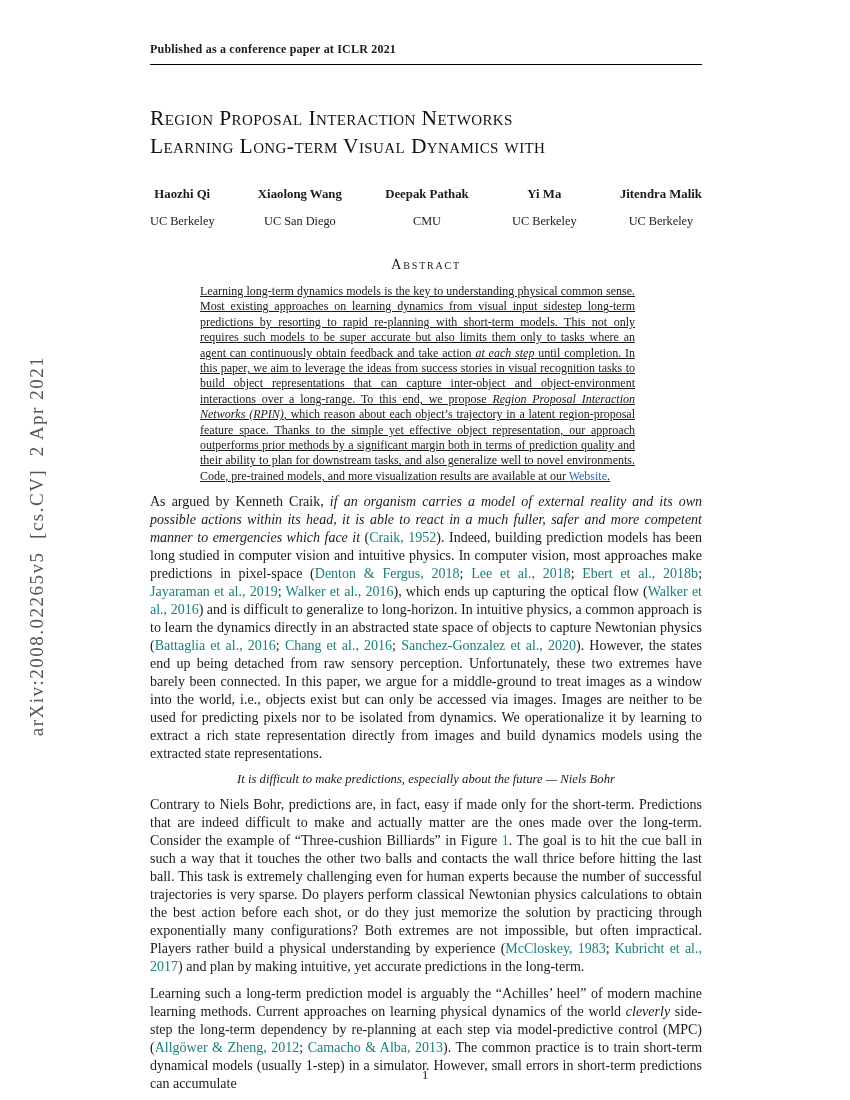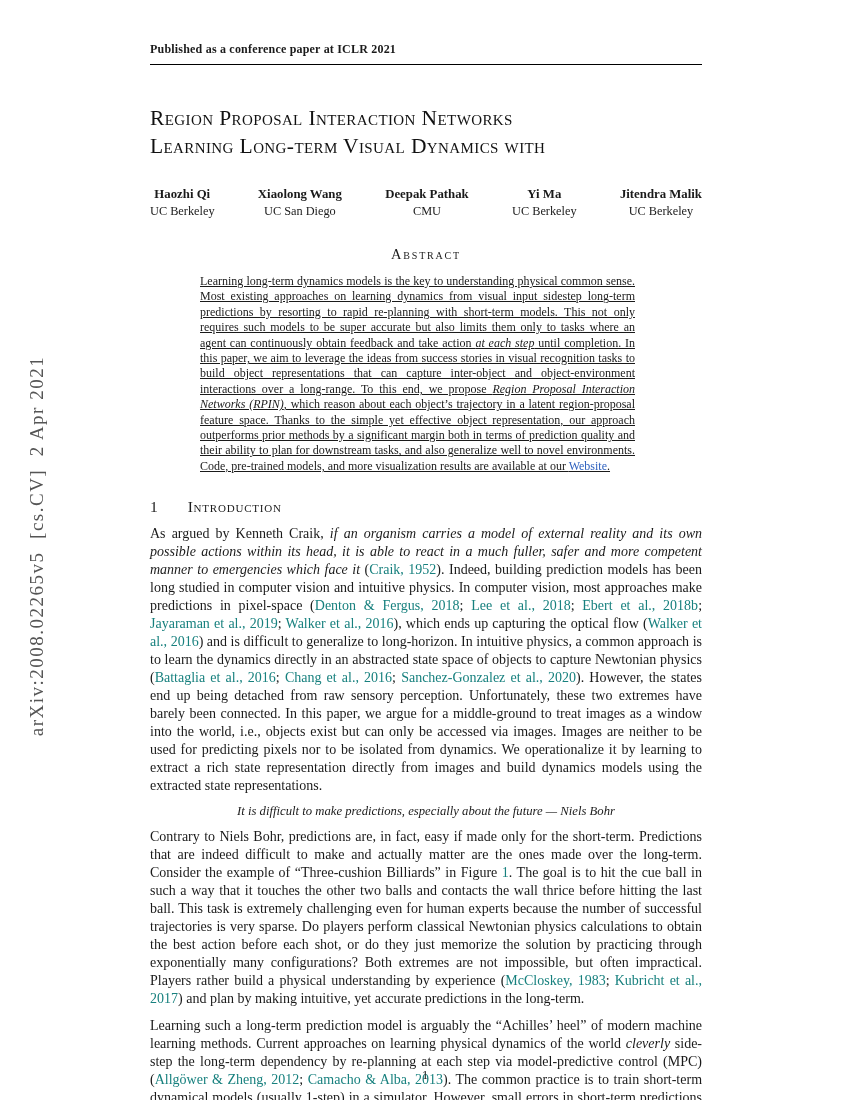--- a/index.html
+++ b/index.html
@@ -9,21 +9,21 @@
   }
   .content{position:absolute;left:150px;top:12px;width:552px;}
   .header-row{margin-top:30px;padding-bottom:7px;border-bottom:1.3px solid #000;
     font-size:12px;font-weight:bold;letter-spacing:0.2px;}
   .title{margin:40px 0 0 0;font-size:21.5px;line-height:27.5px;font-weight:normal;
     font-variant:small-caps;letter-spacing:0.4px;color:#111;}
   .title-line{display:block;}
   .authors{margin-top:27px;display:flex;justify-content:space-between;}
   .author{text-align:center;}
   .author-name{font-weight:bold;font-size:12.8px;}
-  .author-aff{font-size:12.3px;margin-top:2px;}
+  .author-aff{font-size:12.3px;margin-top:12px;}
   .abstract-heading{margin-top:27px;text-align:center;font-variant:small-caps;
     font-size:14.5px;letter-spacing:1.8px;}
   .abstract-body{margin:11px 67px 0 50px;font-size:12px;line-height:15.4px;text-align:justify;text-decoration:underline;}
   .section-heading{margin-top:24px;font-size:15.5px;}
   .sec-num{display:inline-block;}
   .sec-title{display:inline-block;margin-left:26px;font-variant:small-caps;letter-spacing:0.8px;}
   .body-para{margin:9px 0 0 0;font-size:14px;line-height:18px;text-align:justify;}
   .quote{margin-top:9px;text-align:center;font-style:italic;font-size:12.7px;}
   .seg-i{font-style:italic;}
   .seg-c{color:var(--cite,#17807e);}
@@ -68,24 +68,20 @@
     <div class="author">
       <div class="author-name">Jitendra Malik</div>
       <div class="author-aff">UC Berkeley</div>
     </div>
   </div>
 
   <div class="abstract-heading">Abstract</div>
 
   <div class="abstract-body"><span class="seg seg-t">Learning long-term dynamics models is the key to understanding physical common sense. Most existing approaches on learning dynamics from visual input sidestep long-term predictions by resorting to rapid re-planning with short-term models. This not only requires such models to be super accurate but also limits them only to tasks where an agent can continuously obtain feedback and take action </span><span class="seg seg-i">at each step</span><span class="seg seg-t"> until completion. In this paper, we aim to leverage the ideas from success stories in visual recognition tasks to build object representations that can capture inter-object and object-environment interactions over a long-range. To this end, we propose </span><span class="seg seg-i">Region Proposal Interaction Networks (RPIN)</span><span class="seg seg-t">, which reason about each object’s trajectory in a latent region-proposal feature space. Thanks to the simple yet effective object representation, our approach outperforms prior methods by a significant margin both in terms of prediction quality and their ability to plan for downstream tasks, and also generalize well to novel environments. Code, pre-trained models, and more visualization results are available at our </span><span class="seg seg-l">Website</span><span class="seg seg-t">.</span></div>
 
-  <div class="section-heading">
-    <span class="sec-num">1</span>
-    <span class="sec-title">Introduction</span>
-  </div>
 
   <p class="body-para"><span class="seg seg-t">As argued by Kenneth Craik, </span><span class="seg seg-i">if an organism carries a model of external reality and its own possible actions within its head, it is able to react in a much fuller, safer and more competent manner to emergencies which face it</span><span class="seg seg-t"> (</span><span class="seg seg-c">Craik, 1952</span><span class="seg seg-t">). Indeed, building prediction models has been long studied in computer vision and intuitive physics. In computer vision, most approaches make predictions in pixel-space (</span><span class="seg seg-c">Denton &amp; Fergus, 2018</span><span class="seg seg-t">; </span><span class="seg seg-c">Lee et al., 2018</span><span class="seg seg-t">; </span><span class="seg seg-c">Ebert et al., 2018b</span><span class="seg seg-t">; </span><span class="seg seg-c">Jayaraman et al., 2019</span><span class="seg seg-t">; </span><span class="seg seg-c">Walker et al., 2016</span><span class="seg seg-t">), which ends up capturing the optical flow (</span><span class="seg seg-c">Walker et al., 2016</span><span class="seg seg-t">) and is difficult to generalize to long-horizon. In intuitive physics, a common approach is to learn the dynamics directly in an abstracted state space of objects to capture Newtonian physics (</span><span class="seg seg-c">Battaglia et al., 2016</span><span class="seg seg-t">; </span><span class="seg seg-c">Chang et al., 2016</span><span class="seg seg-t">; </span><span class="seg seg-c">Sanchez-Gonzalez et al., 2020</span><span class="seg seg-t">). However, the states end up being detached from raw sensory perception. Unfortunately, these two extremes have barely been connected. In this paper, we argue for a middle-ground to treat images as a window into the world, i.e., objects exist but can only be accessed via images. Images are neither to be used for predicting pixels nor to be isolated from dynamics. We operationalize it by learning to extract a rich state representation directly from images and build dynamics models using the extracted state representations.</span></p>
 
   <div class="quote">It is difficult to make predictions, especially about the future — Niels Bohr</div>
 
   <p class="body-para"><span class="seg seg-t">Contrary to Niels Bohr, predictions are, in fact, easy if made only for the short-term. Predictions that are indeed difficult to make and actually matter are the ones made over the long-term. Consider the example of “Three-cushion Billiards” in Figure </span><span class="seg seg-c">1</span><span class="seg seg-t">. The goal is to hit the cue ball in such a way that it touches the other two balls and contacts the wall thrice before hitting the last ball. This task is extremely challenging even for human experts because the number of successful trajectories is very sparse. Do players perform classical Newtonian physics calculations to obtain the best action before each shot, or do they just memorize the solution by practicing through exponentially many configurations? Both extremes are not impossible, but often impractical. Players rather build a physical understanding by experience (</span><span class="seg seg-c">McCloskey, 1983</span><span class="seg seg-t">; </span><span class="seg seg-c">Kubricht et al., 2017</span><span class="seg seg-t">) and plan by making intuitive, yet accurate predictions in the long-term.</span></p>
 
   <p class="body-para"><span class="seg seg-t">Learning such a long-term prediction model is arguably the “Achilles’ heel” of modern machine learning methods. Current approaches on learning physical dynamics of the world </span><span class="seg seg-i">cleverly</span><span class="seg seg-t"> side-step the long-term dependency by re-planning at each step via model-predictive control (MPC) (</span><span class="seg seg-c">Allgöwer &amp; Zheng, 2012</span><span class="seg seg-t">; </span><span class="seg seg-c">Camacho &amp; Alba, 2013</span><span class="seg seg-t">). The common practice is to train short-term dynamical models (usually 1-step) in a simulator. However, small errors in short-term predictions can accumulate</span></p>
 
 </div>

